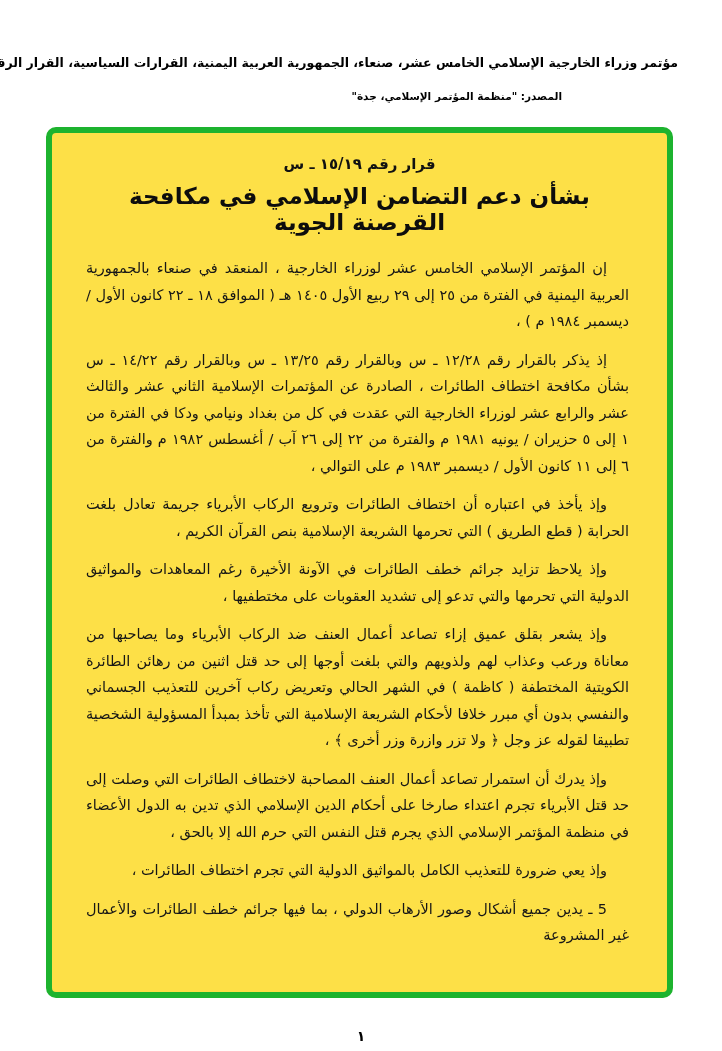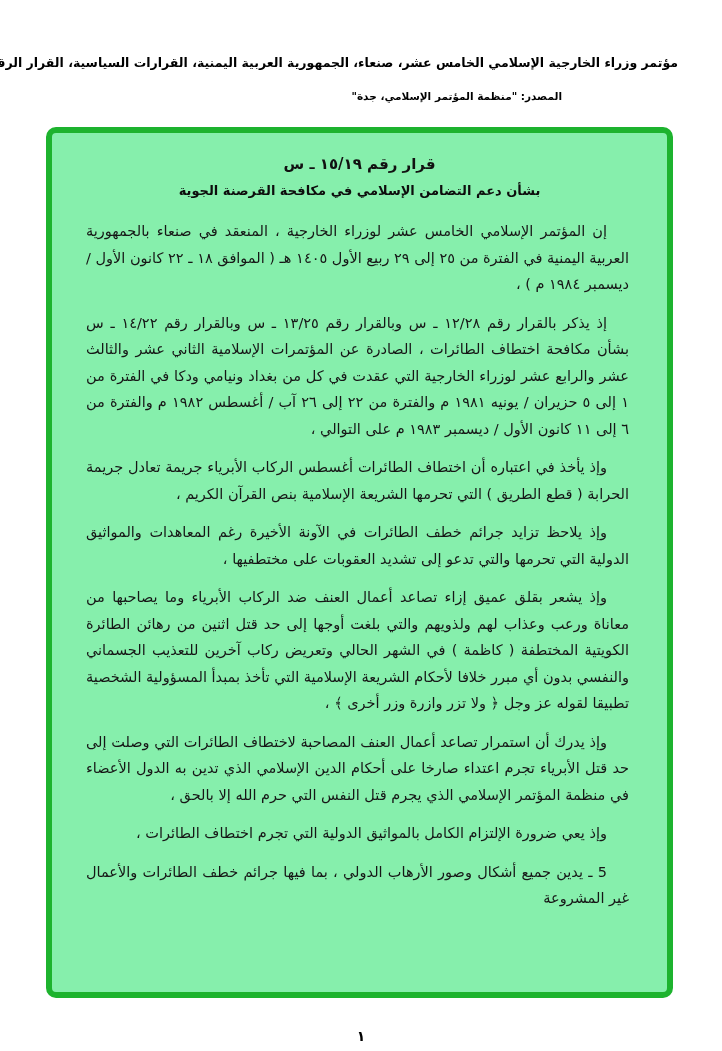--- a/index.html
+++ b/index.html
@@ -41,32 +41,32 @@
     position: absolute;
     left: 46px;
     top: 127px;
     width: 627px;
     height: 871px;
     box-sizing: border-box;
     border: 6px solid #1db32e;
     border-radius: 10px;
     padding: 16px 34px 10px 34px;
     overflow: hidden;
-    background: #86efac;
+    background: #fde047;
   }
   .res-title {
     text-align: center;
     font-size: 15px;
     font-weight: bold;
     color: #111111;
     margin: 6px 0 10px 0;
   }
   .res-subtitle {
     text-align: center;
-    font-size: 13px;
+    font-size: 23px;
     font-weight: bold;
     color: #0d0d0d;
     margin: 0 0 20px 0;
   }
   .para {
     font-size: 14.5px;
     line-height: 26.5px;
     color: #161616;
     text-align: justify;
     text-indent: 22px;
@@ -95,30 +95,30 @@
   <div class="green-box">
 
     <div class="res-title">قرار رقم ١٥/١٩ ـ س</div>
 
     <div class="res-subtitle">بشأن دعم التضامن الإسلامي في مكافحة القرصنة الجوية</div>
 
     <p class="para">إن المؤتمر الإسلامي الخامس عشر لوزراء الخارجية ، المنعقد في صنعاء بالجمهورية العربية اليمنية في الفترة من ٢٥ إلى ٢٩ ربيع الأول ١٤٠٥ هـ ( الموافق ١٨ ـ ٢٢ كانون الأول / ديسمبر ١٩٨٤ م ) ،</p>
 
     <p class="para">إذ يذكر بالقرار رقم ١٢/٢٨ ـ س وبالقرار رقم ١٣/٢٥ ـ س وبالقرار رقم ١٤/٢٢ ـ س بشأن مكافحة اختطاف الطائرات ، الصادرة عن المؤتمرات الإسلامية الثاني عشر والثالث عشر والرابع عشر لوزراء الخارجية التي عقدت في كل من بغداد ونيامي ودكا في الفترة من ١ إلى ٥ حزيران / يونيه ١٩٨١ م والفترة من ٢٢ إلى ٢٦ آب / أغسطس ١٩٨٢ م والفترة من ٦ إلى ١١ كانون الأول / ديسمبر ١٩٨٣ م على التوالي ،</p>
 
-    <p class="para">وإذ يأخذ في اعتباره أن اختطاف الطائرات أغسطس الركاب الأبرياء جريمة تعادل جريمة الحرابة ( قطع الطريق ) التي تحرمها الشريعة الإسلامية بنص القرآن الكريم ،</p>
+    <p class="para">وإذ يأخذ في اعتباره أن اختطاف الطائرات وترويع الركاب الأبرياء جريمة تعادل بلغت الحرابة ( قطع الطريق ) التي تحرمها الشريعة الإسلامية بنص القرآن الكريم ،</p>
 
     <p class="para">وإذ يلاحظ تزايد جرائم خطف الطائرات في الآونة الأخيرة رغم المعاهدات والمواثيق الدولية التي تحرمها والتي تدعو إلى تشديد العقوبات على مختطفيها ،</p>
 
     <p class="para">وإذ يشعر بقلق عميق إزاء تصاعد أعمال العنف ضد الركاب الأبرياء وما يصاحبها من معاناة ورعب وعذاب لهم ولذويهم والتي بلغت أوجها إلى حد قتل اثنين من رهائن الطائرة الكويتية المختطفة ( كاظمة ) في الشهر الحالي وتعريض ركاب آخرين للتعذيب الجسماني والنفسي بدون أي مبرر خلافا لأحكام الشريعة الإسلامية التي تأخذ بمبدأ المسؤولية الشخصية تطبيقا لقوله عز وجل ﴿ ولا تزر وازرة وزر أخرى ﴾ ،</p>
 
 
     <p class="para">وإذ يدرك أن استمرار تصاعد أعمال العنف المصاحبة لاختطاف الطائرات التي وصلت إلى حد قتل الأبرياء تجرم اعتداء صارخا على أحكام الدين الإسلامي الذي تدين به الدول الأعضاء في منظمة المؤتمر الإسلامي الذي يجرم قتل النفس التي حرم الله إلا بالحق ،</p>
 
-    <p class="para">وإذ يعي ضرورة الإلتزام الكامل بالمواثيق الدولية التي تجرم اختطاف الطائرات ،</p>
+    <p class="para">وإذ يعي ضرورة للتعذيب الكامل بالمواثيق الدولية التي تجرم اختطاف الطائرات ،</p>
 
     <p class="para">5 ـ يدين جميع أشكال وصور الأرهاب الدولي ، بما فيها جرائم خطف الطائرات والأعمال غير المشروعة</p>
 
   </div>
 
   <div class="page-number">١</div>
 
 </div>
 
 </body></html>

